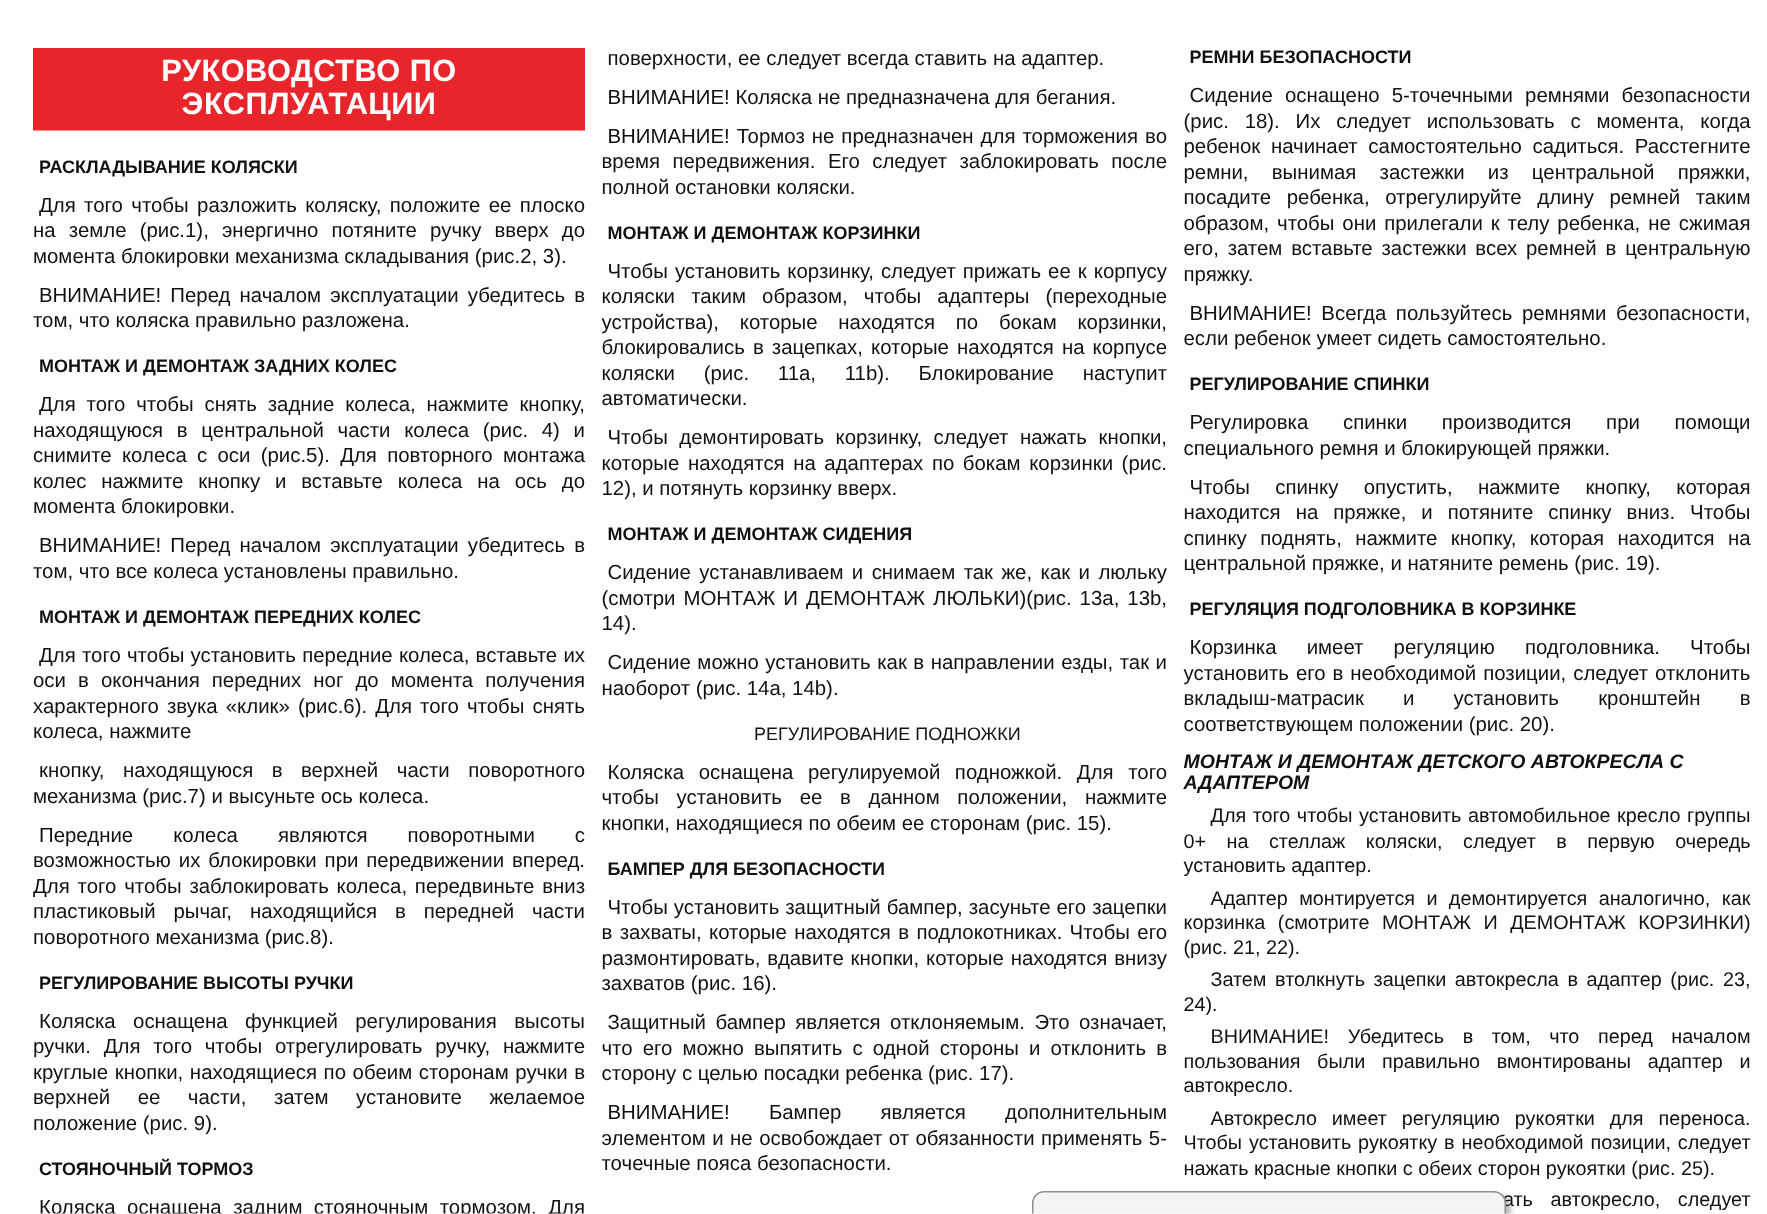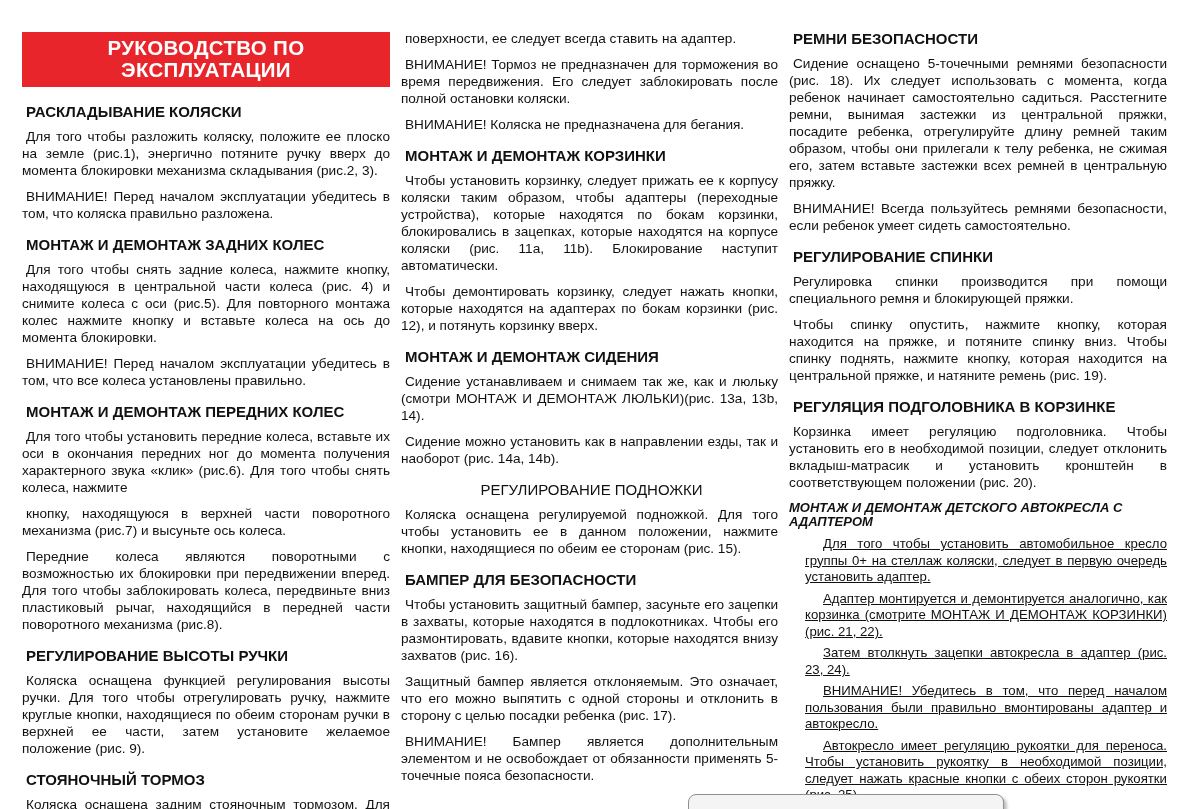--- a/index.html
+++ b/index.html
@@ -30,21 +30,21 @@
     font-weight: bold;
     font-size: 20.5px;
     line-height: 22px;
     text-align: center;
     padding: 5px 2px 6px 2px;
     margin: 2px 0 16px 0;
     letter-spacing: 0.3px;
   }
 
   h2.sec-heading {
-    font-size: 15px;
+    font-size: 12px;
     line-height: 17px;
     font-weight: bold;
     margin: 14px 0 8px 0;
     padding-left: 4px;
     text-align: left;
   }
   h2.sec-heading.light { font-weight: normal; text-align: center; }
   h2.sec-heading.small {
     font-size: 13px;
     line-height: 14px;
@@ -56,24 +56,23 @@
 
   p.body-par {
     font-size: 13.6px;
     line-height: 17px;
     text-align: justify;
     margin: 0 0 9px 0;
     text-indent: 4px;
   }
   .indented p.body-par {
     text-indent: 18px;
-    margin: 0 0 5px 16px;
+    margin: 0 0 5px 0;
     line-height: 16.5px;
     font-size: 13.2px;
-    text-decoration: underline;
   }
 
   .cutoff-box {
     position: absolute;
     left: 688px;
     top: 794px;
     width: 316px;
     height: 28px;
     box-sizing: border-box;
     background: #f4f4f5;
@@ -109,22 +108,22 @@
         <p class="body-par">Коляска оснащена функцией регулирования высоты ручки. Для того чтобы отрегулировать ручку, нажмите круглые кнопки, находящиеся по обеим сторонам ручки в верхней ее части, затем установите желаемое положение (рис. 9).</p>
       </div>
       <h2 class="sec-heading normal">СТОЯНОЧНЫЙ ТОРМОЗ</h2>
       <div class="">
         <p class="body-par">Коляска оснащена задним стояночным тормозом. Для того чтобы заблокировать тормоз, нажмите его ножку (рис. 10). Для того чтобы снять блокаду тормоза, поднимите ножку.</p>
       </div>
     </div>
   <div class="column">
       <div class="">
         <p class="body-par">поверхности, ее следует всегда ставить на адаптер.</p>
+        <p class="body-par">ВНИМАНИЕ! Коляска не предназначена для бегания.</p>
         <p class="body-par">ВНИМАНИЕ! Тормоз не предназначен для торможения во время передвижения. Его следует заблокировать после полной остановки коляски.</p>
-        <p class="body-par">ВНИМАНИЕ! Коляска не предназначена для бегания.</p>
       </div>
       <h2 class="sec-heading normal">МОНТАЖ И ДЕМОНТАЖ КОРЗИНКИ</h2>
       <div class="">
         <p class="body-par">Чтобы установить корзинку, следует прижать ее к корпусу коляски таким образом, чтобы адаптеры (переходные устройства), которые находятся по бокам корзинки, блокировались в зацепках, которые находятся на корпусе коляски (рис. 11a, 11b). Блокирование наступит автоматически.</p>
         <p class="body-par">Чтобы демонтировать корзинку, следует нажать кнопки, которые находятся на адаптерах по бокам корзинки (рис. 12), и потянуть корзинку вверх.</p>
       </div>
       <h2 class="sec-heading normal">МОНТАЖ И ДЕМОНТАЖ СИДЕНИЯ</h2>
       <div class="">
         <p class="body-par">Сидение устанавливаем и снимаем так же, как и люльку (смотри МОНТАЖ И ДЕМОНТАЖ ЛЮЛЬКИ)(рис. 13a, 13b, 14).</p>
         <p class="body-par">Сидение можно установить как в направлении езды, так и наоборот (рис. 14a, 14b).</p>

